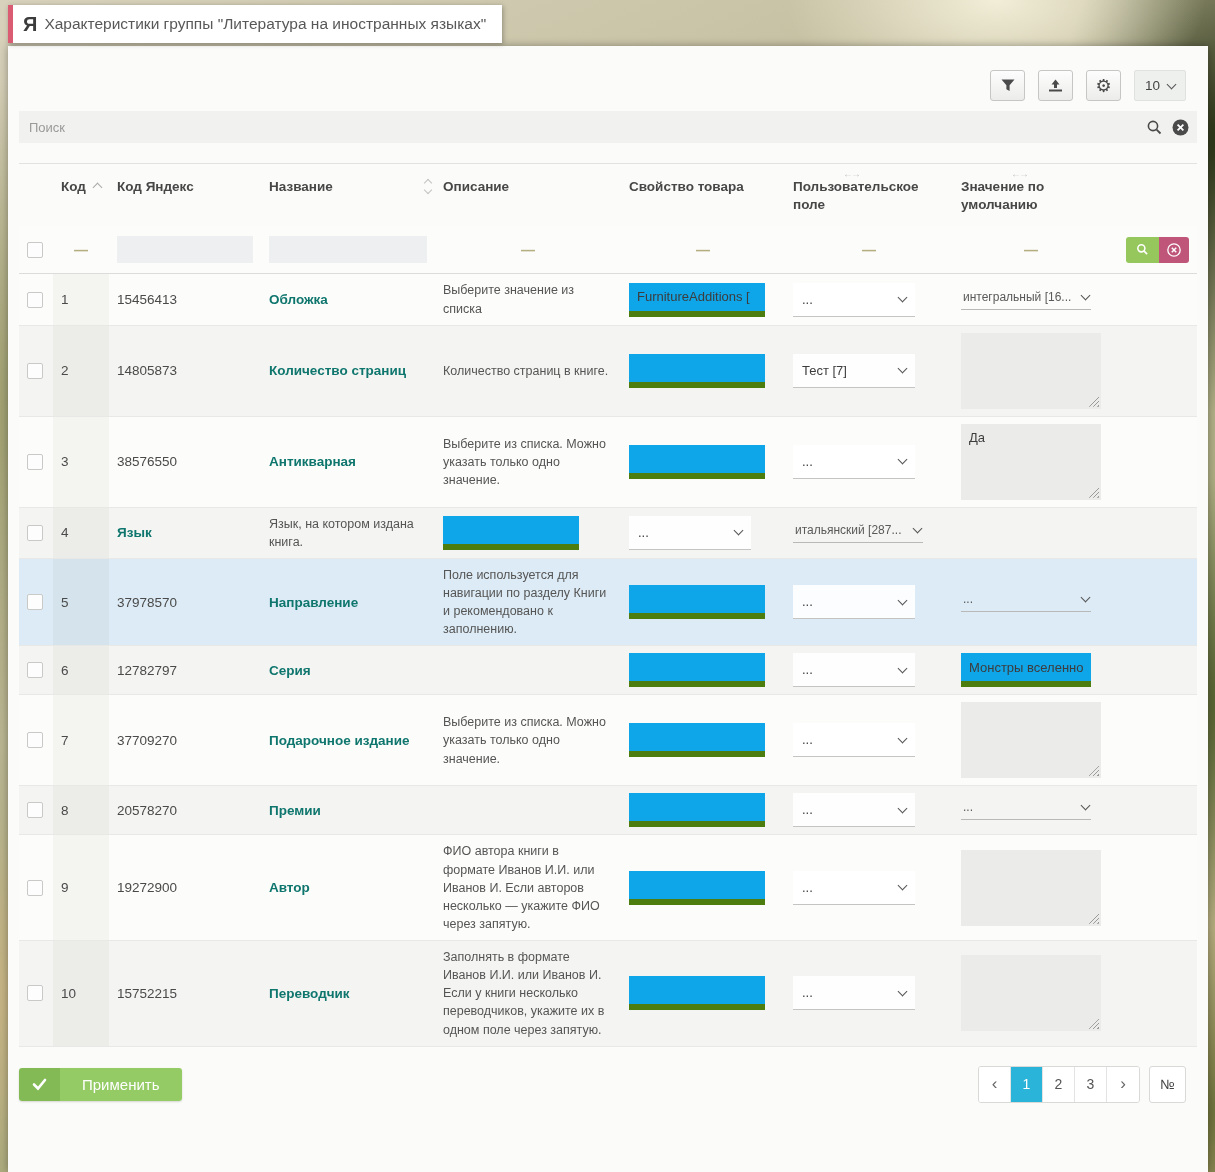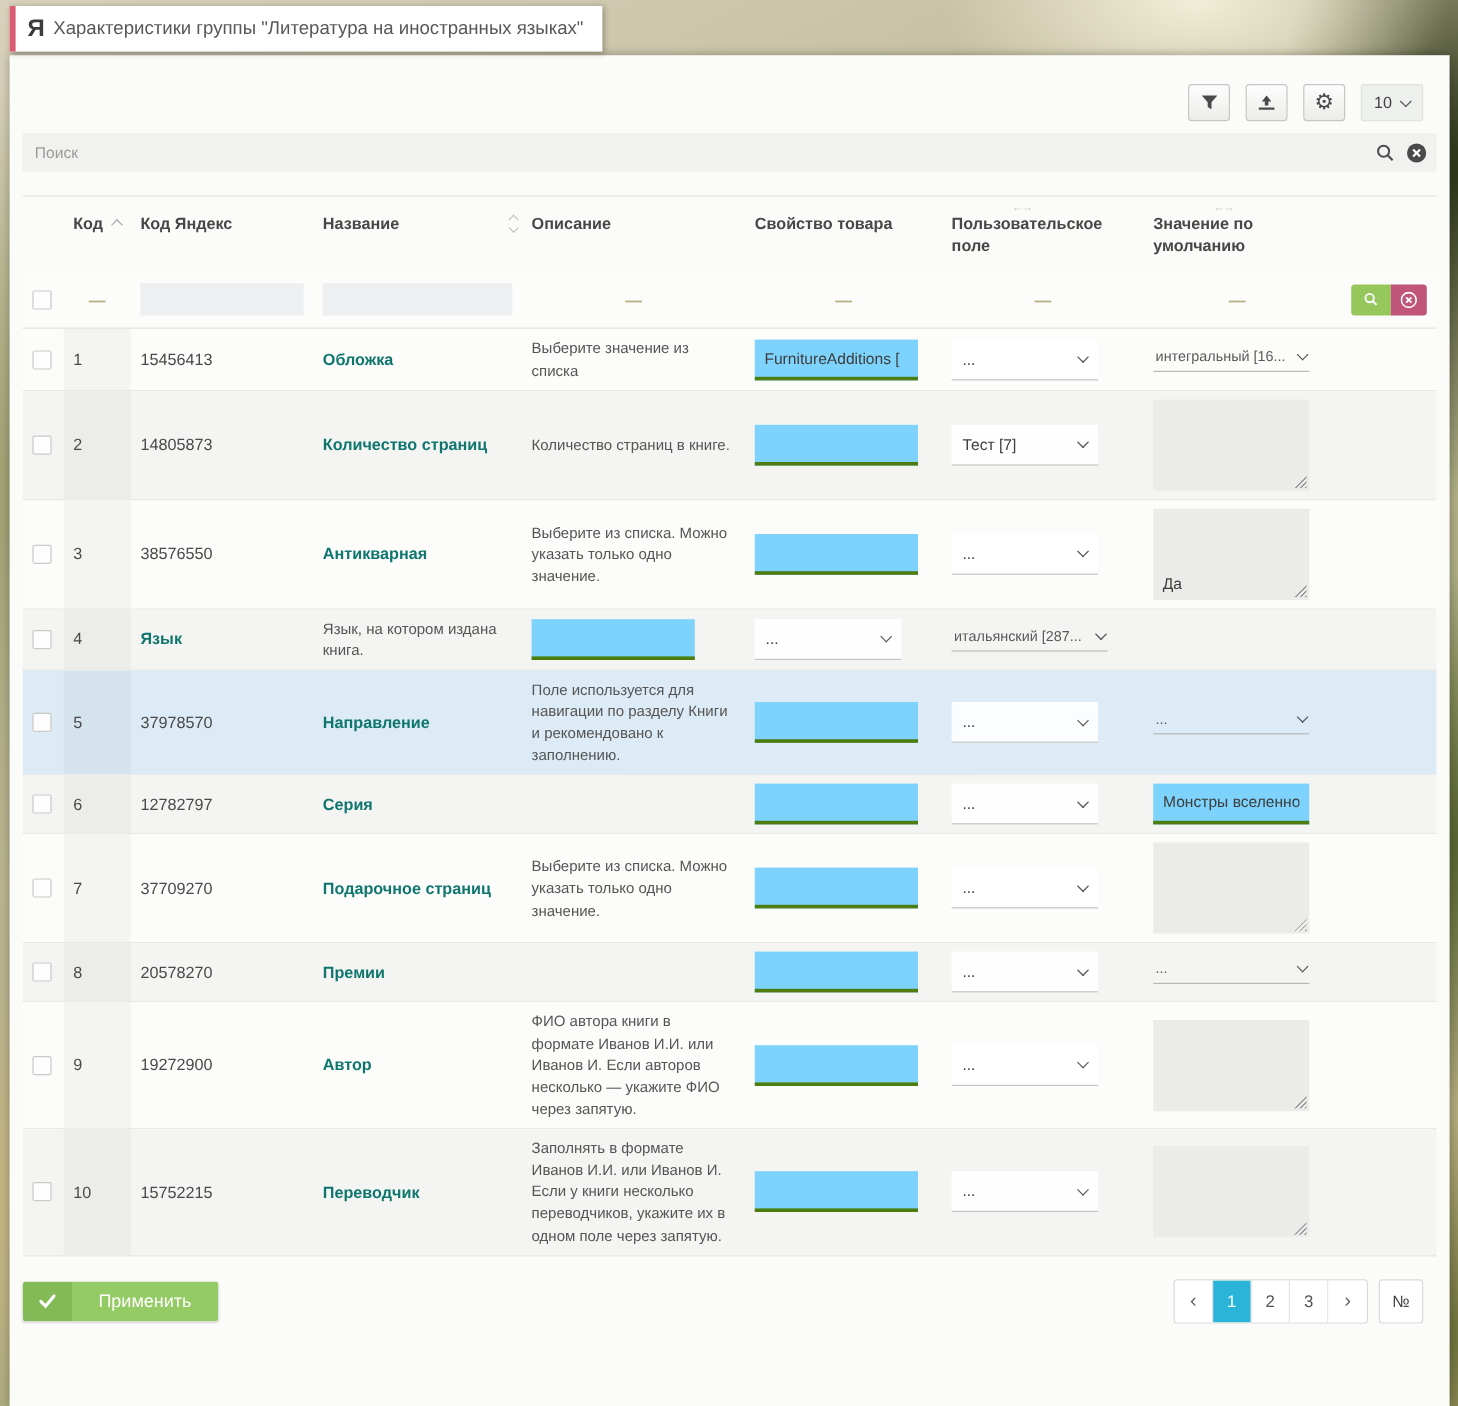--- a/index.html
+++ b/index.html
@@ -85,35 +85,35 @@
   .trow { border-bottom:1px solid #e8e8e6; background:#fcfcfa; }
   .trow.alt { background:#f4f4f2; }
   .trow.highlighted { background:#dcebf5; }
   .c { padding:7px 8px; display:flex; align-items:center; font-size:13.5px; color:#4a4a4a;
     min-height:46px; }
   .c-code { background:rgba(90,90,80,.05); }
   .c-name span { font-weight:bold; color:#0f766e; }
   .c-desc { font-size:12.5px; color:#555; line-height:1.45; }
   .checkbox { width:16px; height:16px; border:1px solid #c9c9c7; background:#fdfdfd;
     border-radius:2px; display:inline-block; cursor:pointer; }
-  .row-input { width:136px; height:34px; background:#7dd3fc; border:none;
-    border-bottom:3px solid #4d7c0f; outline:none; padding:0 8px; font-size:13px; color:#3d3d3d; }
+  .row-input { width:136px; height:34px; background:#0ea5e9; border:none;
+    border-bottom:6px solid #4d7c0f; outline:none; padding:0 8px; font-size:13px; color:#3d3d3d; }
   .sel { width:122px; height:34px; background:rgba(255,255,255,.9);
     border-bottom:1px solid #c4c4c2; display:flex; align-items:center;
     justify-content:space-between; padding:0 9px; font-size:13px; color:#3d3d3d; cursor:pointer; }
   .chev { width:7px; height:7px; border-right:1.5px solid #555; border-bottom:1.5px solid #555;
     transform:rotate(45deg); margin-top:-3px; flex:none; }
   .dv { display:none; }
   .dv.show { display:flex; }
   .dv-combo { width:130px; align-items:center; justify-content:space-between;
     border-bottom:1px solid #b9b9b7; padding:0 2px 5px; font-size:12px; color:#5a5a5a;
     cursor:pointer;text-align:center; }
   .dv-combo .dv-text { overflow:hidden; white-space:nowrap; }
-  .dv-textarea { width:130px; height:76px; background:#ebebe9; position:relative;
-    padding:6px 8px; font-size:13px; color:#3d3d3d; align-items:flex-end; cursor:text; }
+  .dv-textarea { width:140px; height:76px; background:#ebebe9; position:relative;
+    padding:6px 8px; font-size:13px; color:#3d3d3d; align-items:flex-start; cursor:text; }
   .grip { position:absolute; right:2px; bottom:2px; width:11px; height:11px;
     background:repeating-linear-gradient(135deg, transparent 0 2px, #9a9a9a 2px 3px);
     clip-path:polygon(100% 0, 100% 100%, 0 100%); cursor:nwse-resize; }
   input.dv-input { display:none; width:130px; }
   input.dv-input.show { display:block; }
   
   .footer { display:flex; justify-content:space-between; align-items:center;
     padding:19px 22px 0 11px; }
   .apply { display:inline-flex; height:33px; border-radius:3px; overflow:hidden;
     cursor:pointer; box-shadow:0 1px 2px rgba(0,0,0,.15); }
@@ -462,21 +462,21 @@
     <div class="c">
             <span class="checkbox"></span>
           </div>
     <div class="c c-code">
             <span>7</span>
           </div>
     <div class="c">
             <span>37709270</span>
           </div>
     <div class="c c-name">
-            <span>Подарочное страниц</span>
+            <span>Подарочное издание</span>
           </div>
     <div class="c c-desc">
             <span>Выберите из списка. Можно указать только одно значение.</span>
           </div>
     <div class="c">
       <input class="row-input" style="">
     </div>
     <div class="c">
       <div class="sel">
         <span>...</span>

